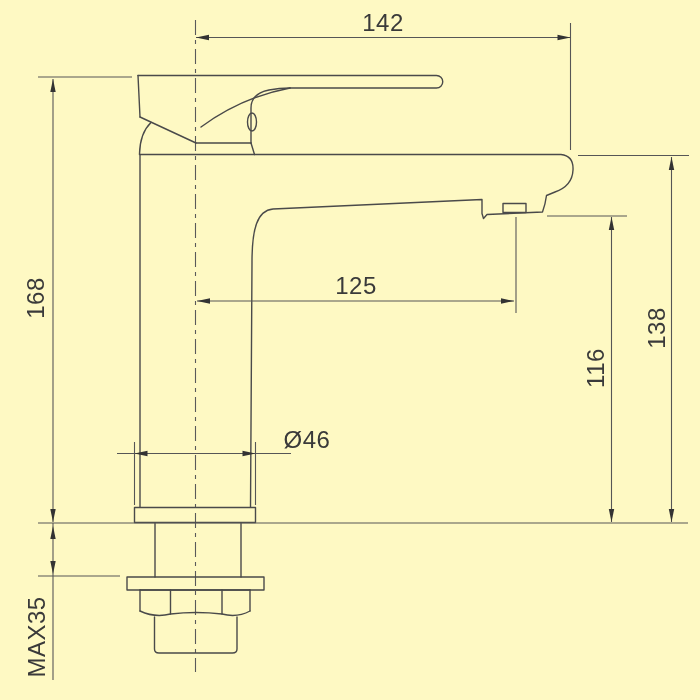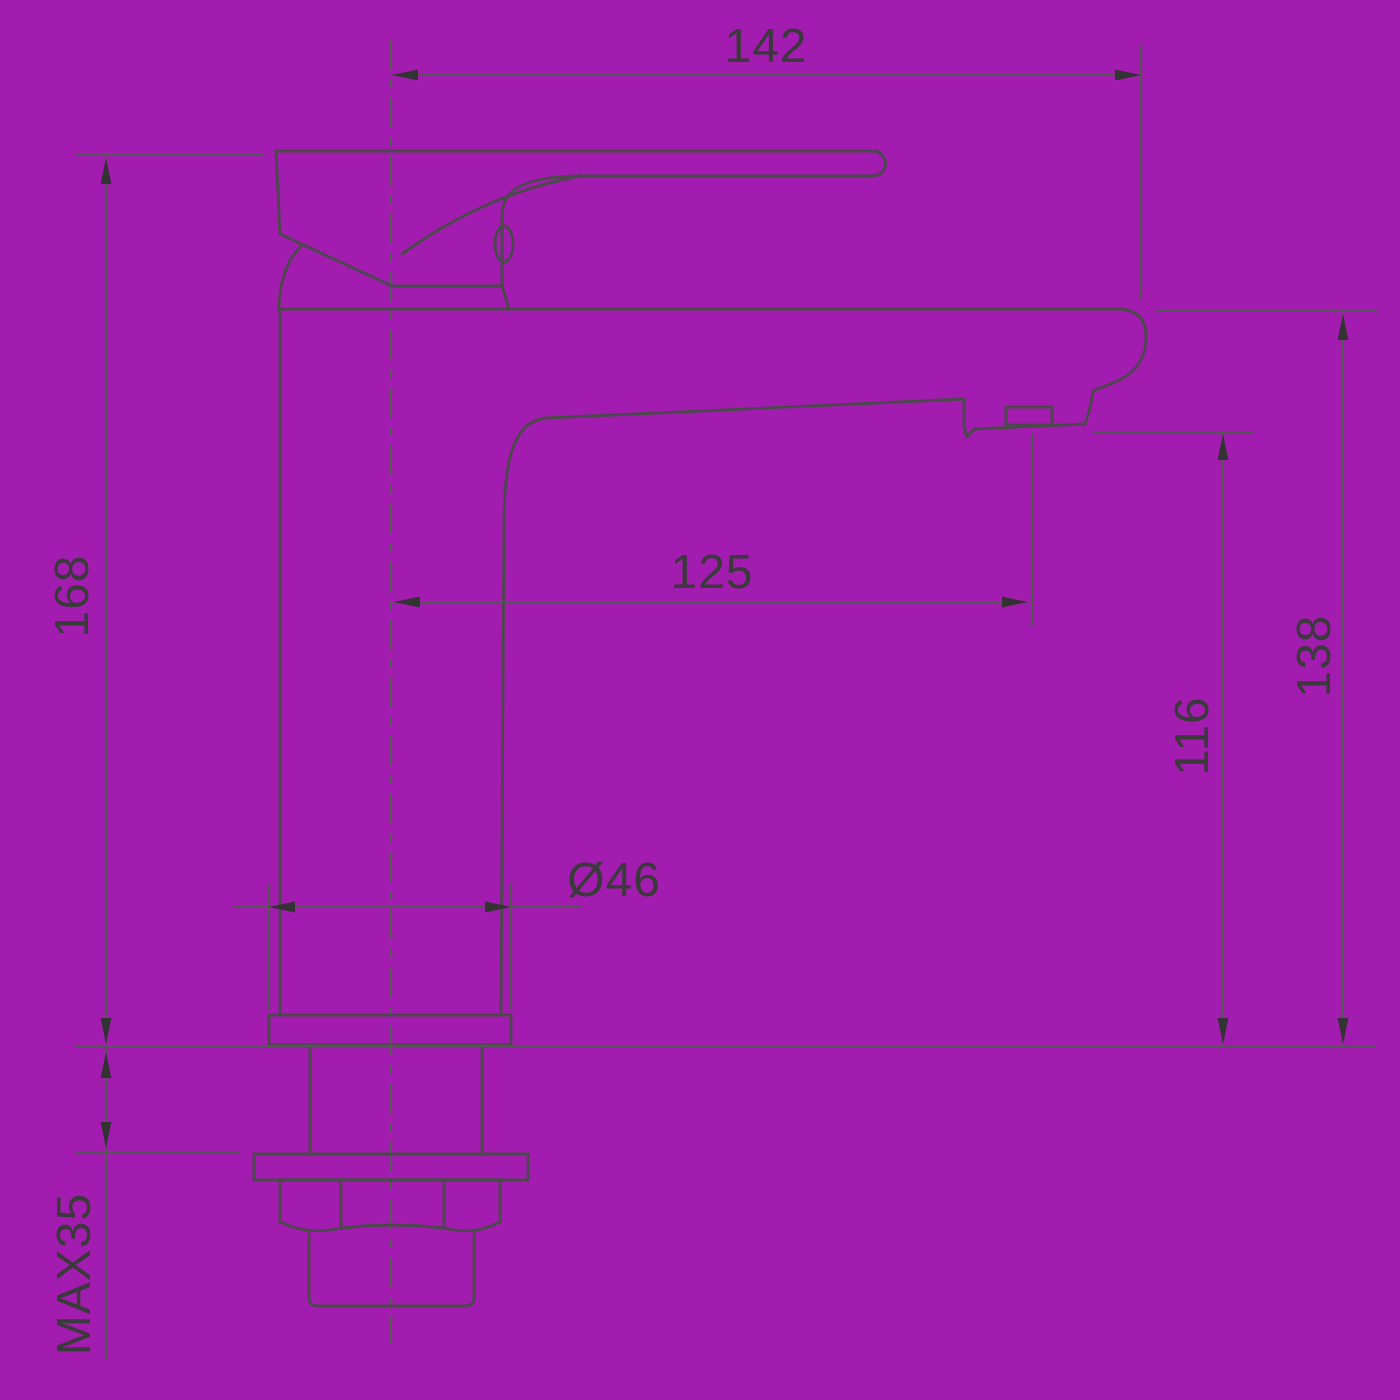--- a/index.html
+++ b/index.html
@@ -6,21 +6,21 @@
     margin: 0;
     padding: 0;
     background: #ffffff;
     width: 700px;
     height: 700px;
     overflow: hidden;
   }
   .canvas {
     width: 700px;
     height: 700px;
-    background: #a21caf;
+    background: #fef9c3;
     position: relative;
   }
   svg { display: block; }
   .outline {
     fill: none;
     stroke: #4a4a4a;
     stroke-width: 1.4;
     stroke-linecap: round;
     stroke-linejoin: round;
   }

